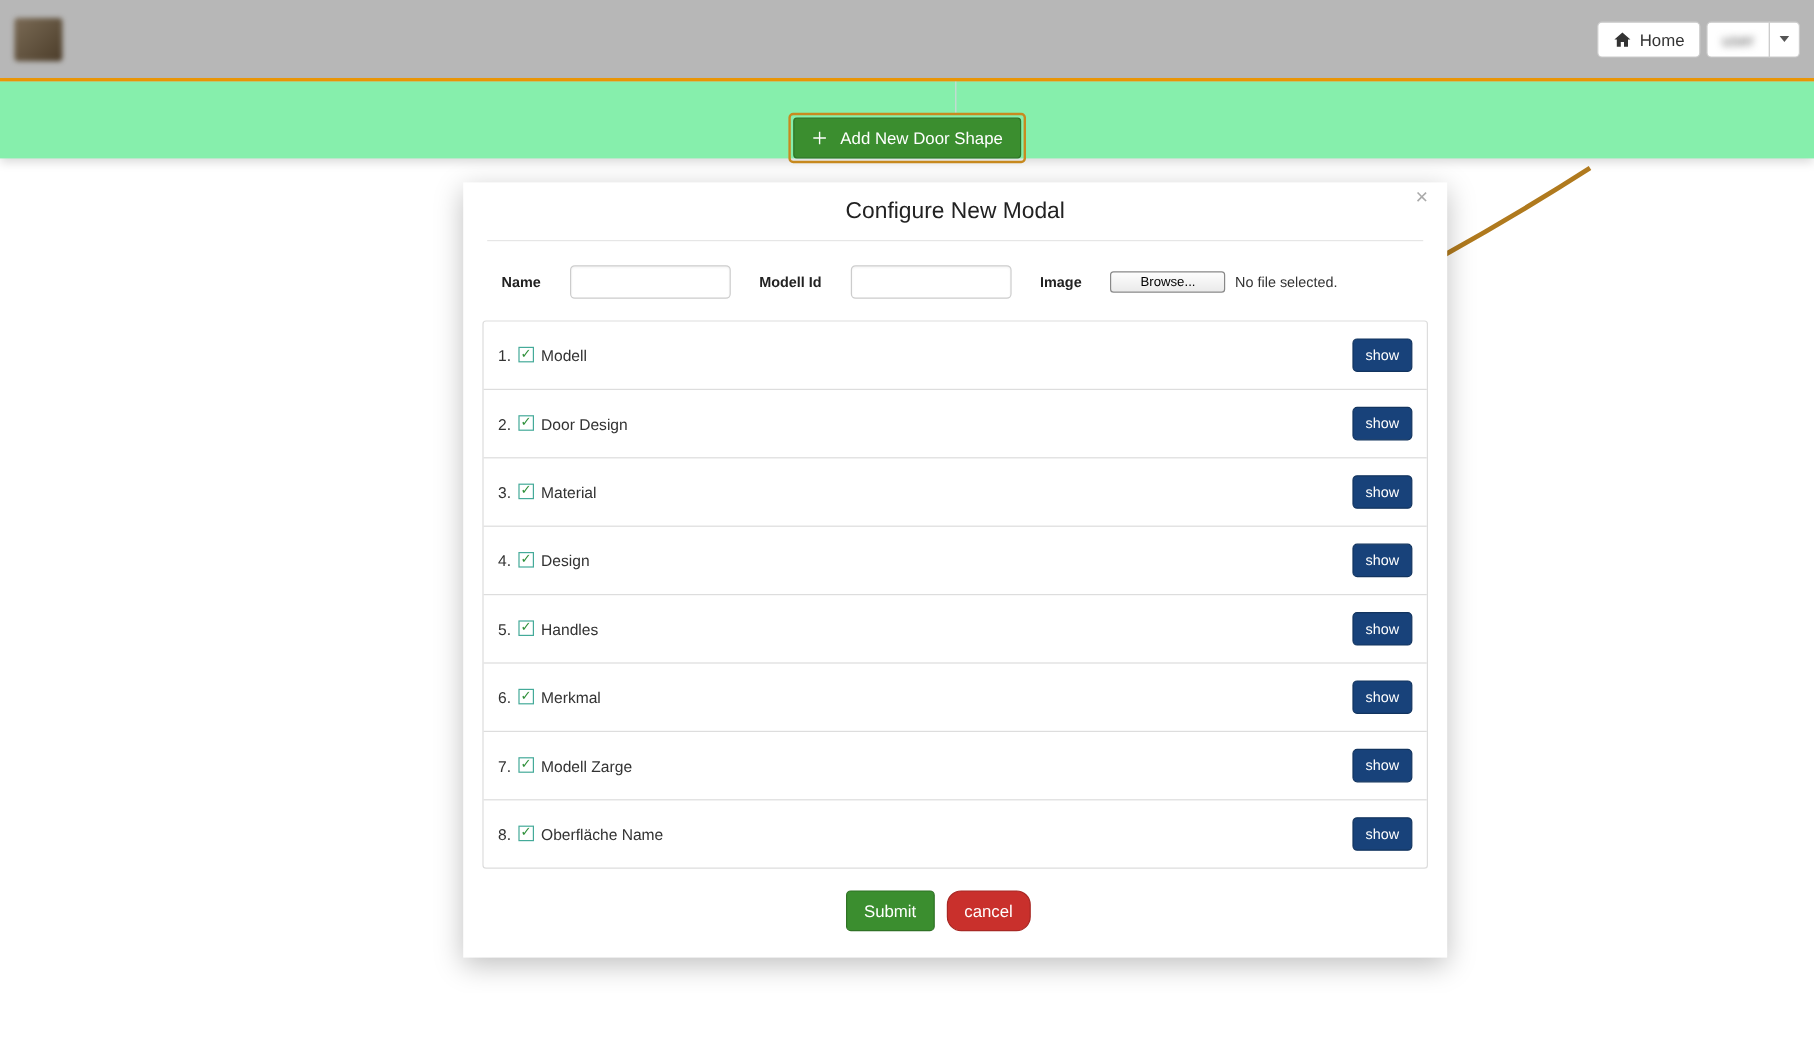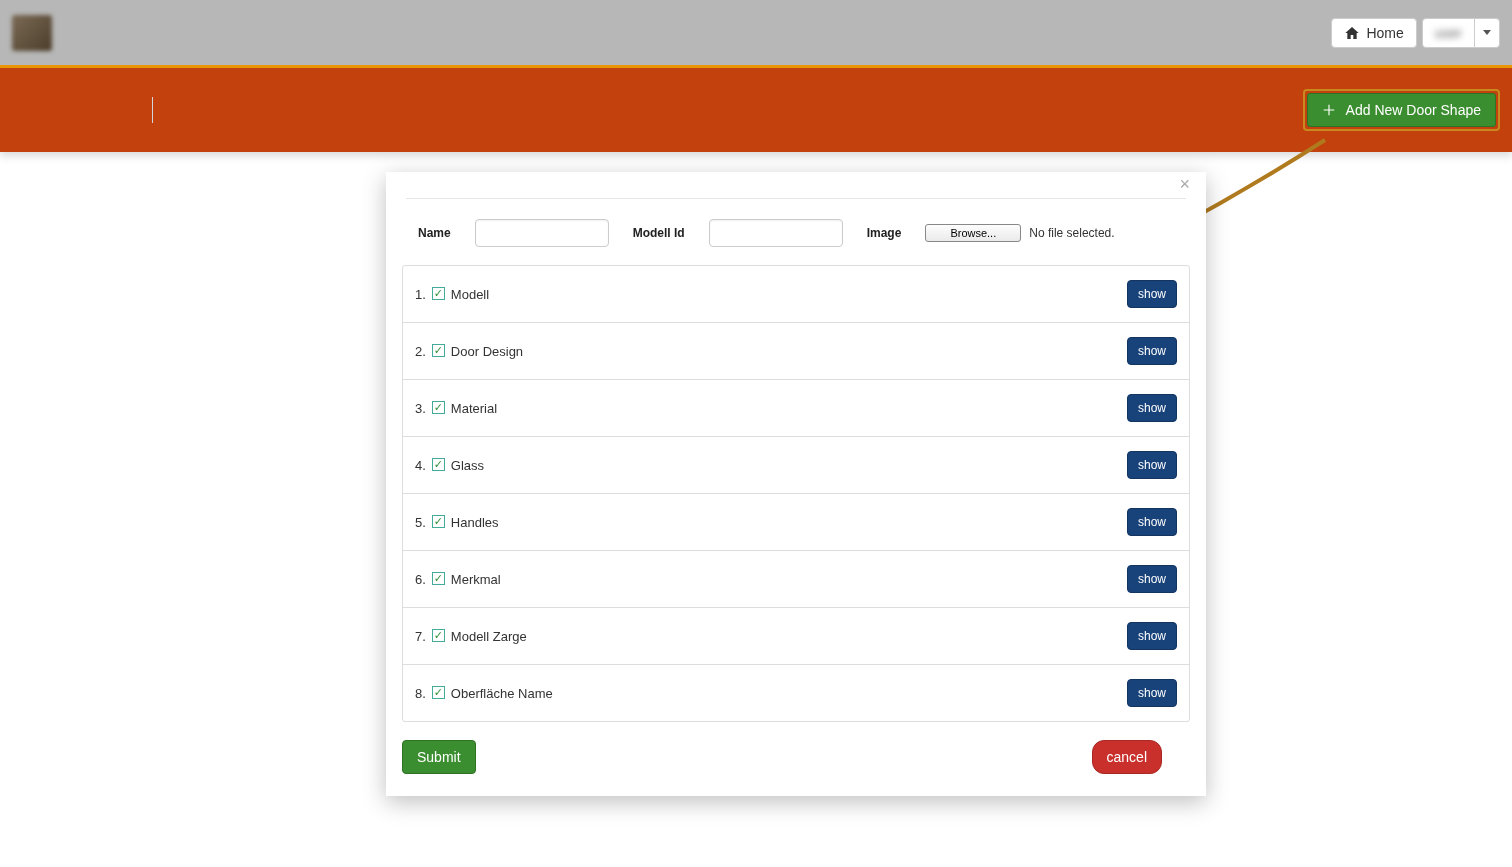--- a/index.html
+++ b/index.html
@@ -33,26 +33,27 @@
     color: #333;
   }
   .user-group { display: flex; }
   .user-group .btn { border-radius: 0; margin-left: -1px; }
   .user-group .btn:first-child { border-radius: 4px 0 0 4px; }
   .user-group .btn:last-child { border-radius: 0 4px 4px 0; padding: 6px 8px; }
   .user-name { filter: blur(3px); color: #666; }
   .home-icon { width: 16px; height: 16px; fill: #333; }
   .caret { width:0;height:0;border-left:4px solid transparent;border-right:4px solid transparent;border-top:5px solid #555; }
   .subheader {
-    background: #c2410c;
-    height: 84px;
+    background: #86efac;
+    height: 64px;
     display: flex; align-items: center; justify-content: space-between;
     padding: 0 12px;
     box-shadow: 0 4px 8px rgba(0,0,0,0.15);
     position: relative;
+    flex-direction: column;
   }
   .sub-left { width: 200px; height: 30px; display:flex; align-items:center; }
   .sub-left .divider { width:1px; height:26px; background:#d0d6da; margin-left:140px; }
   .add-wrap {
     border: 2px solid #c88a1f;
     border-radius: 4px;
     padding: 2px;
   }
   .btn-green {
     background: #3b8e2f; color: #fff; border: 1px solid #2f7225;
@@ -120,21 +121,21 @@
     position:relative; top:-1px;
   }
   .checkbox.checked::after {
     content:"✓"; color:#2f8f3a; font-size:11px; line-height:11px;
   }
   .btn-show {
     background:#18427a; color:#fff; border:1px solid #12345f;
     border-radius:4px; padding:6px 10px; font-size:12px; cursor:pointer;
   }
   .modal-footer {
-    display:flex; justify-content:space-between; gap:10px;
+    display:flex; justify-content:center; gap:10px;
     padding: 18px 44px 2px 16px;
   }
   .btn-submit {
     background:#3b8e2f; color:#fff; border:1px solid #2f7225;
     border-radius:4px; padding:8px 14px; font-size:14px; cursor:pointer;
   }
   .btn-cancel {
     background:#c9302c; color:#fff; border:1px solid #a82824;
     border-radius:12px; padding:8px 14px; font-size:14px; cursor:pointer;
   }
@@ -180,20 +181,21 @@
       <marker id="ah" markerWidth="12" markerHeight="12" refX="3" refY="6" orient="auto">
         <path d="M0,0 L12,6 L0,12 L3,6 Z" fill="#b07a1e"></path>
       </marker>
     </defs>
     <path d="M185,12 Q110,60 28,104" stroke="#b07a1e" stroke-width="4" fill="none" marker-end="url(#ah)"></path>
   </svg>
 </div>
 
 <div class="modal">
   <div class="modal-header">
+    <h3>Configure New Modal</h3>
     <button class="modal-close">×</button>
   </div>
 
   <div class="form-row">
     <label>Name</label>
     <input type="text" style="">
     <label>Modell Id</label>
     <input type="text" style="">
     <label>Image</label>
     <div class="file-group">
@@ -225,21 +227,21 @@
             <span>3.</span>
             <span class="checkbox checked"></span>
             <span>Material</span>
           </div>
           <button class="btn-show">show</button>
         </div>
         <div class="part-row">
           <div class="part-left">
             <span>4.</span>
             <span class="checkbox checked"></span>
-            <span>Glass</span>
+            <span>Design</span>
           </div>
           <button class="btn-show">show</button>
         </div>
         <div class="part-row">
           <div class="part-left">
             <span>5.</span>
             <span class="checkbox checked"></span>
             <span>Handles</span>
           </div>
           <button class="btn-show">show</button>

